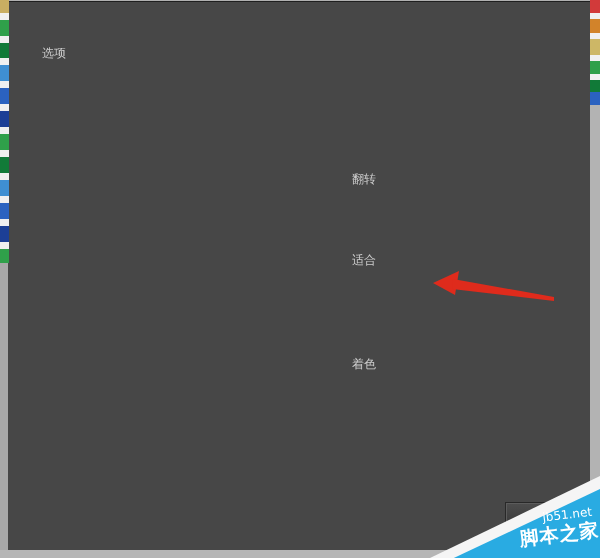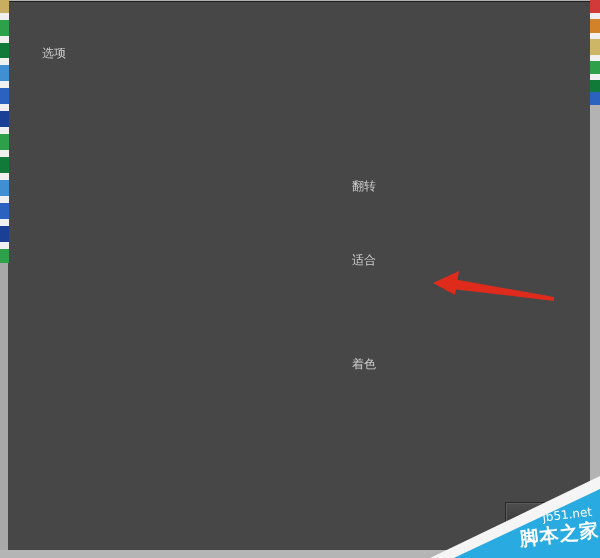--- a/index.html
+++ b/index.html
@@ -177,21 +177,21 @@
     <path d="M17,5 L21,8 L17,11" fill="none" stroke="#9a9a9a" stroke-width="1.6"></path>
     <rect x="12" y="11" width="6" height="5" fill="#b5b5b5"></rect>
   </svg>
   <svg class="abs" style="left:238px;top:210px;" width="26" height="22">
     <path d="M2,19 L7,19 L7,8 L19,8" fill="none" stroke="#9a9a9a" stroke-width="1.6"></path>
     <path d="M17,5 L21,8 L17,11" fill="none" stroke="#9a9a9a" stroke-width="1.6"></path>
     <rect x="16" y="3" width="6" height="5" fill="#b5b5b5"></rect>
   </svg>
 
   <div class="abs group" style="left:338px;top:170px;width:236px;height:66px;"></div>
-  <div class="abs group-label" style="left:348px;top:179px;text-align:center;">翻转</div>
+  <div class="abs group-label" style="left:348px;top:172px;text-align:center;">翻转</div>
   <div class="abs checkbox" style="left:344px;top:185px;"></div>
   <div class="abs lbl" style="left:364px;top:184px;">横向翻转(F)</div>
   <svg class="abs" style="left:452px;top:182px;" width="18" height="16">
     <line x1="9" y1="1" x2="9" y2="15" stroke="#9a9a9a" stroke-width="1" stroke-dasharray="2,2"></line>
     <polygon points="7,4 7,12 1,12" fill="none" stroke="#9a9a9a"></polygon>
     <polygon points="11,4 11,12 17,12" fill="#9a9a9a"></polygon>
   </svg>
   <div class="abs checkbox" style="left:344px;top:211px;"></div>
   <div class="abs lbl" style="left:364px;top:210px;">纵向翻转(C)</div>
   <svg class="abs" style="left:452px;top:208px;" width="18" height="16">

